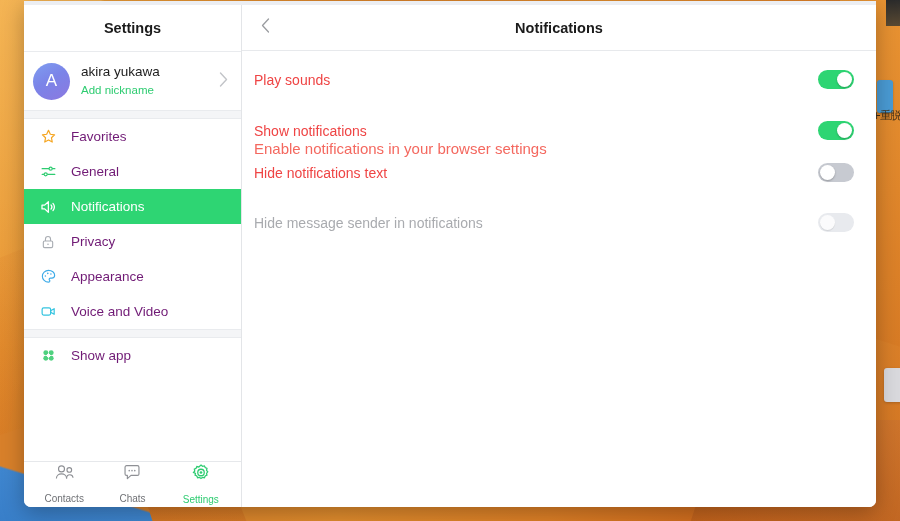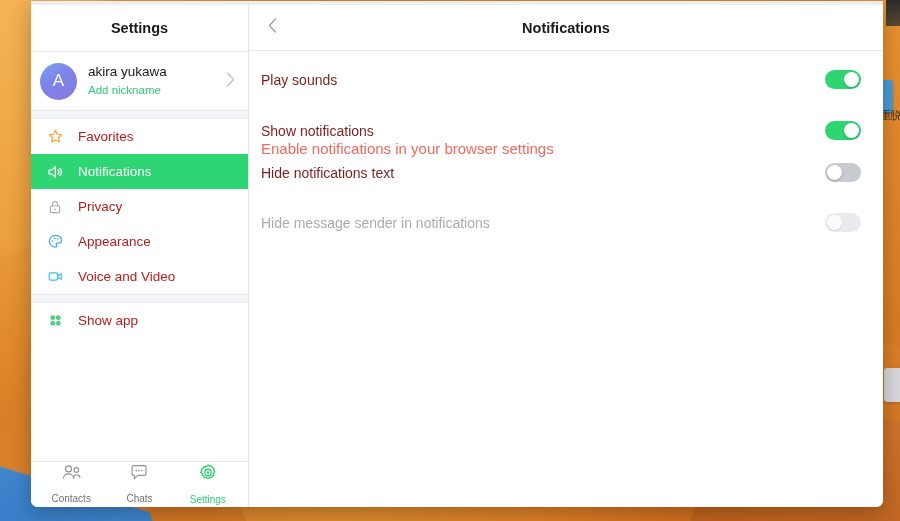--- a/index.html
+++ b/index.html
@@ -57,21 +57,21 @@
     font-family: "DejaVu Sans", sans-serif;
   }
   .desk-widget-gray {
     position: absolute; left: 884px; top: 368px; width: 18px; height: 34px;
     background: #d9d9dd; border-radius: 3px 0 0 3px;
     box-shadow: 0 1px 3px rgba(0,0,0,.2);
   }
 
   
   #window {
-    position: absolute; left: 31px; top: 1px;
+    position: absolute; left: 24px; top: 1px;
     width: 852px; height: 506px;
     background: #fff;
     border-radius: 0 0 7px 7px;
     box-shadow: 0 6px 22px rgba(0,0,0,.28);
     overflow: hidden;
     display: flex;
   }
   #window::before {
     content: ""; position: absolute; left: 0; top: 0; right: 0; height: 4px;
     background: #eceef2; z-index: 5;
@@ -107,21 +107,21 @@
   .profile-sub { font-size: 11.5px; color: #2ecc71; margin-top: 2px; }
   .chev-right { color: #c2c4c8; font-size: 16px; padding-right: 3px; }
 
   .sb-gap { height: 9px; background: #f4f5f7; border-top: 1px solid #e9ebee; border-bottom: 1px solid #e9ebee; }
 
   .nav-item {
     height: 35px; display: flex; align-items: center; gap: 12px;
     padding-left: 13px; cursor: pointer; position: relative;
   }
   .nav-item .ico { width: 22px; height: 22px; flex: 0 0 22px; display: flex; align-items: center; justify-content: center; }
-  .nav-item .lbl { font-size: 13.5px; color: #b91c1c; }
+  .nav-item .lbl { font-size: 13.5px; color: #701a75; }
   .nav-item.active { background: #2ed573; }
   .nav-item.active .lbl { color: #fff; }
 
   .bottombar {
     margin-top: auto;
     height: 46px; border-top: 1px solid #e6e8eb;
     display: flex; align-items: center; justify-content: space-around;
     padding: 0 6px 2px;
   }
   .tabitem { display: flex; flex-direction: column; align-items: center; gap: 8px; cursor: pointer; width: 62px; }
@@ -140,21 +140,21 @@
     color: #9a9ca0; font-size: 17px; cursor: pointer;
   }
   .main-title { flex: 1; text-align: center; font-size: 14.5px; font-weight: bold; color: #1b1b1b; }
 
   .settings-list { padding: 18px 22px 0 12px; }
   .srow {
     display: flex; align-items: flex-start; min-height: 34px;
     padding: 0 0 0 0; margin-bottom: 0;
   }
   .srow .stext { flex: 1; padding-top: 2px; }
-  .srow .stitle { font-size: 14px; color: #7f1d1d; line-height: 19px; }
+  .srow .stitle { font-size: 14px; color: #ef4444; line-height: 19px; }
   .srow.dim .stitle { color: #a9abaf; }
   .srow .ssub { font-size: 15px; color: #f4685f; line-height: 13px; margin-top: 1px; }
 
   
   .tog { width: 36px; height: 19px; border-radius: 10px; position: relative; flex: 0 0 36px; cursor: pointer; margin-top: 1px; }
   .tog .knob { position: absolute; top: 2px; width: 15px; height: 15px; border-radius: 50%; background: #fff; box-shadow: 0 1px 2px rgba(0,0,0,.25); }
   .tog.on { background: #2ed573; }
   .tog.on .knob { right: 2px; }
   .tog.off { background: #c7cad1; }
   .tog.off .knob { left: 2px; }
@@ -206,20 +206,31 @@
 
     <div class="nav-item">
       <span class="ico">
         <svg width="17" height="17" viewBox="0 0 24 24">
             <path d="M12 3.2l2.6 5.6 6 .8-4.4 4.2 1.1 6-5.3-3-5.3 3 1.1-6L3.4 9.6l6-.8z" fill="none" stroke="#f5a623" stroke-width="1.7" stroke-linejoin="round"></path>
           </svg>
       </span>
       <span class="lbl">Favorites</span>
     </div>
 
+    <div class="nav-item">
+      <span class="ico">
+        <svg width="17" height="17" viewBox="0 0 24 24" stroke="#2ecc71" stroke-width="1.7" stroke-linecap="round" fill="none">
+          <line x1="3" y1="8" x2="21" y2="8"></line>
+            <line x1="3" y1="16" x2="21" y2="16"></line>
+          <circle cx="15" cy="8" r="2.2" fill="#fff"></circle>
+            <circle cx="8" cy="16" r="2.2" fill="#fff"></circle>
+        </svg>
+      </span>
+      <span class="lbl">General</span>
+    </div>
 
     <div class="nav-item active">
       <span class="ico">
         <svg width="18" height="18" viewBox="0 0 24 24" fill="none" stroke="#fff" stroke-width="1.7" stroke-linejoin="round">
           <path d="M4 9.5h3.5L12.5 5v14L7.5 14.5H4z"></path>
           <path d="M16 9.2a4.2 4.2 0 010 5.6" stroke-linecap="round"></path>
           <path d="M18.6 7.2a7.6 7.6 0 010 9.6" stroke-linecap="round"></path>
         </svg>
       </span>
       <span class="lbl">Notifications</span>

